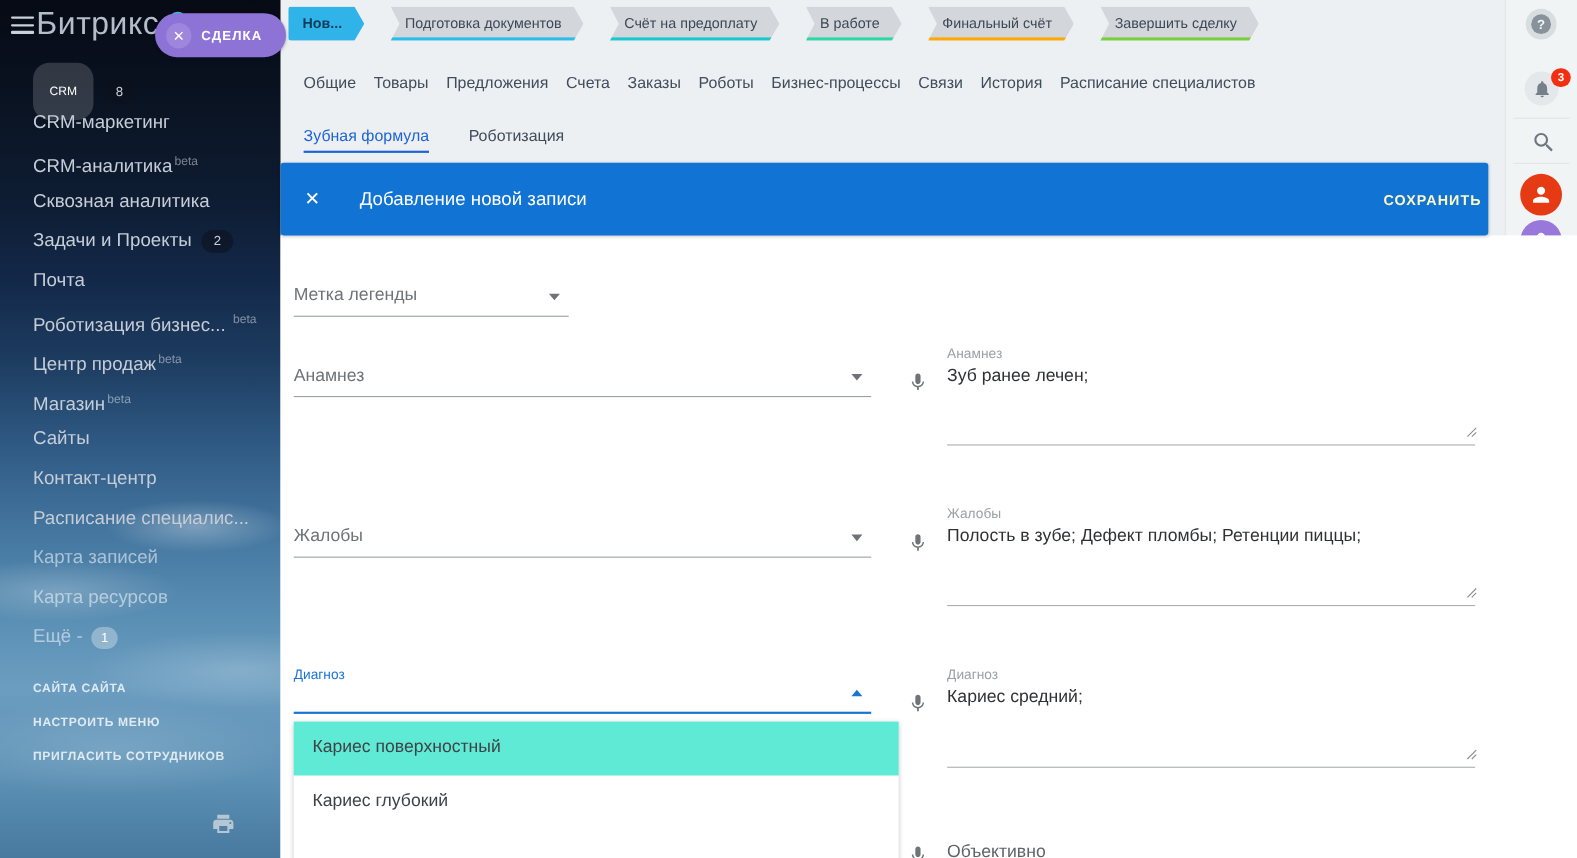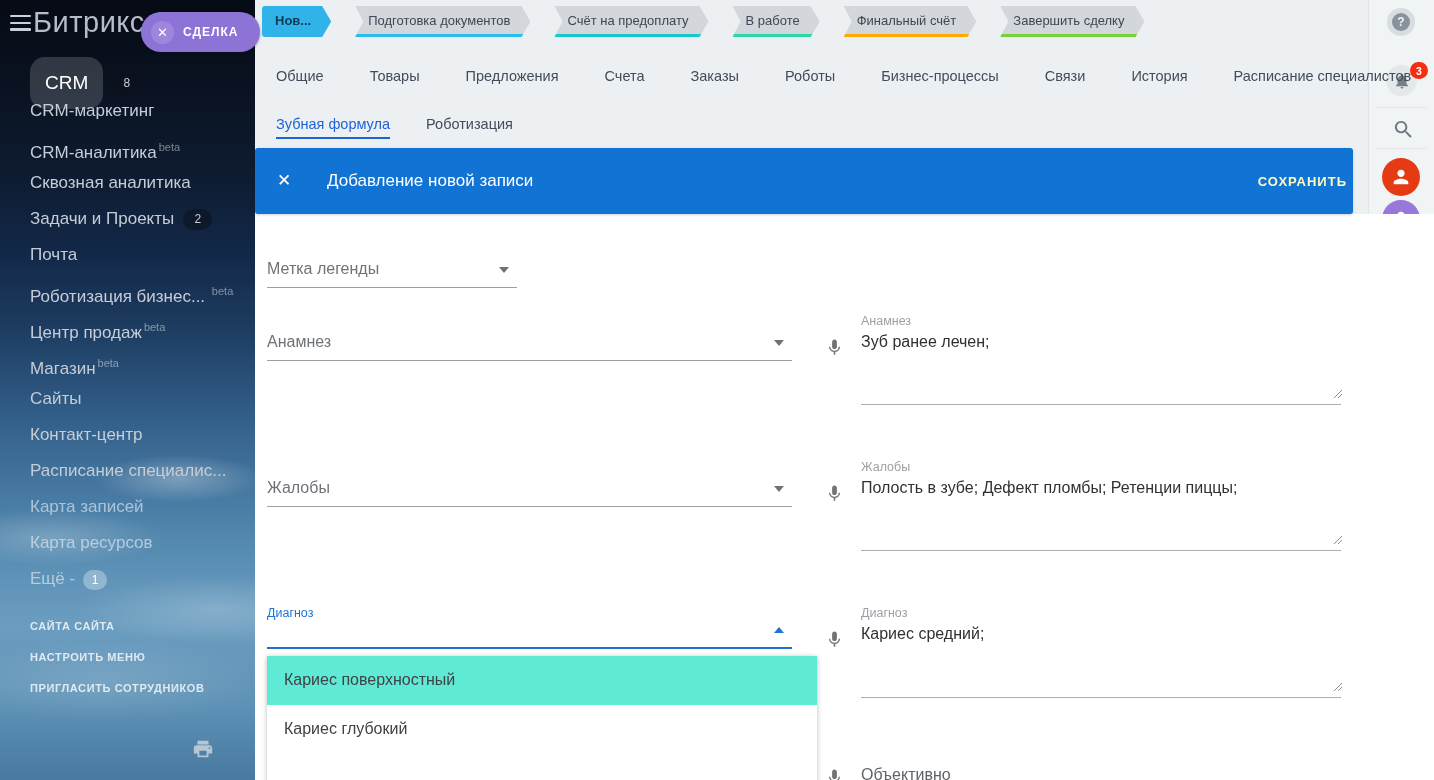--- a/index.html
+++ b/index.html
@@ -26,21 +26,21 @@
       radial-gradient(240px 60px at 40% 78%, rgba(255,255,255,.14), transparent 70%);
   }
   .burger{position:absolute;left:10px;top:15px;width:21px;height:17px;cursor:pointer;z-index:3;}
   .burger i{display:block;height:2.4px;background:#C9D1DA;margin-bottom:4.2px;border-radius:1px;}
   .logo{position:absolute;left:33px;top:6px;font-size:29px;color:#B4BDC9;letter-spacing:.5px;z-index:2;white-space:nowrap;}
   .logo .accent{color:#35C6F4;}
   .menu{position:absolute;left:0;top:57px;right:0;z-index:2;list-style:none;margin:0;padding:0;}
   .menu li{height:36px;line-height:36px;padding-left:30px;font-size:17px;color:#C6CDD7;white-space:nowrap;cursor:pointer;}
   .menu li.dim{color:rgba(235,242,248,.60);}
   .crm-pill{display:inline-block;background:rgba(255,255,255,.17);border-radius:15px;
-    padding:12px 15px;height:28px;line-height:28px;color:#FFFFFF;font-size:19px;vertical-align:middle;}
+    padding:12px 15px;height:28px;line-height:28px;color:#FFFFFF;font-size:11px;vertical-align:middle;}
   .badge-dark{display:inline-block;background:rgba(12,17,27,.55);color:#C7CEDA;border-radius:11px;
     min-width:13px;text-align:center;padding:0 8px;height:21px;line-height:21px;font-size:12px;margin-left:9px;vertical-align:middle;}
   .badge-light{display:inline-block;background:rgba(255,255,255,.32);color:#FFFFFF;border-radius:11px;
     min-width:10px;text-align:center;padding:0 7px;height:20px;line-height:20px;font-size:12px;margin-left:8px;vertical-align:middle;}
   sup.beta{font-size:11px;color:rgba(255,255,255,.45);margin-left:2px;}
   .side-links{position:absolute;left:30px;top:620px;z-index:2;}
   .side-links div{font-size:11px;font-weight:bold;letter-spacing:.6px;color:rgba(255,255,255,.78);
     margin-bottom:19px;cursor:pointer;white-space:nowrap;}
   .printer{position:absolute;left:192px;top:738px;z-index:2;cursor:pointer;opacity:.85;}
   
@@ -52,21 +52,21 @@
   .deal-badge .lbl{color:#fff;font-size:12px;font-weight:bold;letter-spacing:1px;}
   
   .stages{position:absolute;left:262px;top:6px;display:flex;gap:24px;z-index:1;}
   .stage{height:31px;line-height:29px;background:#D3D7DC;color:#3E4754;font-size:13px;
     padding:0 20px 0 13px;border-bottom:3px solid transparent;box-sizing:border-box;cursor:pointer;white-space:nowrap;
     clip-path:polygon(0 0, calc(100% - 9px) 0, 100% 50%, calc(100% - 9px) 100%, 0 100%, 8px 50%);}
   .stage.first{clip-path:polygon(0 0, calc(100% - 9px) 0, 100% 50%, calc(100% - 9px) 100%, 0 100%);
     border-bottom:none;color:#0E3D5E;font-weight:bold;border-radius:3px 0 0 3px;}
   
   .tabs-row{position:absolute;left:276px;display:flex;z-index:1;}
-  .tabs-row.r1{top:68px;gap:46px;}
+  .tabs-row.r1{top:68px;gap:16px;}
   .tabs-row.r2{top:100px;gap:36px;margin-top:16px;}
   .tab{font-size:14.5px;color:#424C5B;cursor:pointer;padding-bottom:5px;white-space:nowrap;}
   .tab.active{color:#1E63D6;border-bottom:2px solid #1E63D6;}
   
   .panel-bar{position:absolute;left:255px;top:148px;width:1098px;height:66px;background:#1173D3;
     border-radius:3px;display:flex;align-items:center;z-index:4;box-shadow:0 1px 3px rgba(0,0,0,.18);}
   .panel-bar .close{width:18px;height:18px;margin-left:20px;color:#fff;font-size:17px;line-height:18px;
     text-align:center;cursor:pointer;}
   .panel-bar .title{color:#fff;font-size:17px;margin-left:34px;}
   .panel-bar .save{margin-left:auto;color:#fef9c3;font-size:13px;font-weight:bold;

